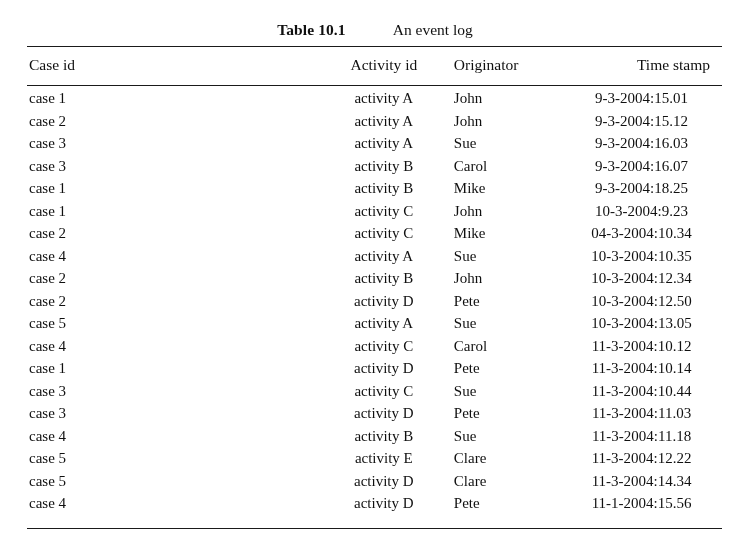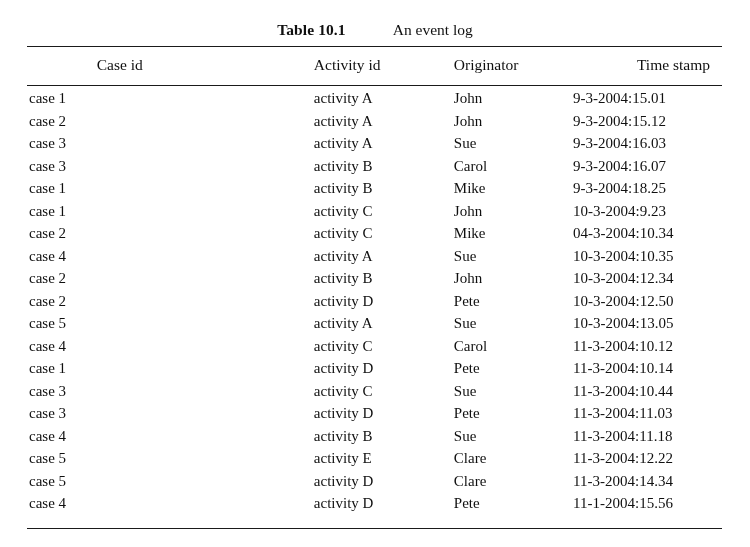--- a/index.html
+++ b/index.html
@@ -89,26 +89,26 @@
   table.evt tbody td {
     padding: 0;
     height: 22.5px;
     line-height: 22.5px;
     vertical-align: middle;
     white-space: nowrap;
   }
 
   
   .col-case   { width: 171px; text-align: left;  padding-left: 2px !important; }
-  .col-act    { width: 200px; text-align: left;  padding-left: 171px !important; }
+  .col-act    { width: 200px; text-align: center;  padding-left: 171px !important; }
   .col-orig   { width: 160px; text-align: left;  padding-left: 0 !important; }
-  .col-time   { width: 164px; text-align: left; padding-right: 12px !important; }
-
-  th.col-case { text-align: right;   padding-left: 2px !important; }
-  th.col-act  { text-align: left;   padding-left: 171px !important; }
+  .col-time   { width: 164px; text-align: center; padding-right: 12px !important; }
+
+  th.col-case { text-align: left;   padding-left: 2px !important; }
+  th.col-act  { text-align: center;   padding-left: 171px !important; }
   th.col-orig { padding-left: 0 !important; }
   th.col-time { text-align: right; padding-right: 12px !important; }
 
   tbody td.col-orig { padding-left: 0 !important; margin-top: 20px; }
 
   
   table.evt tbody tr:first-child td {
     padding-top: 3px !important;
   }
 </style>

